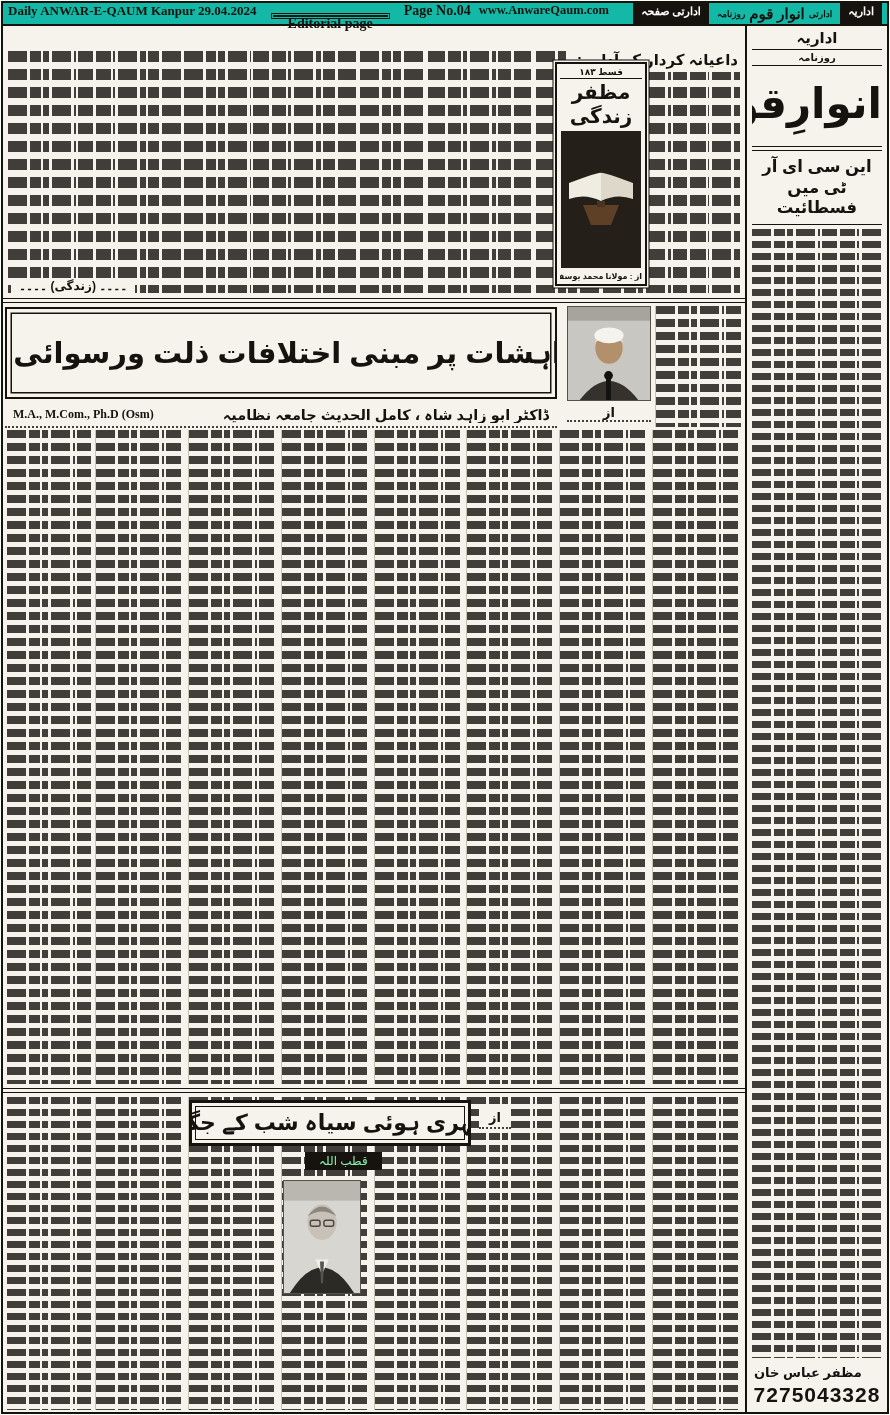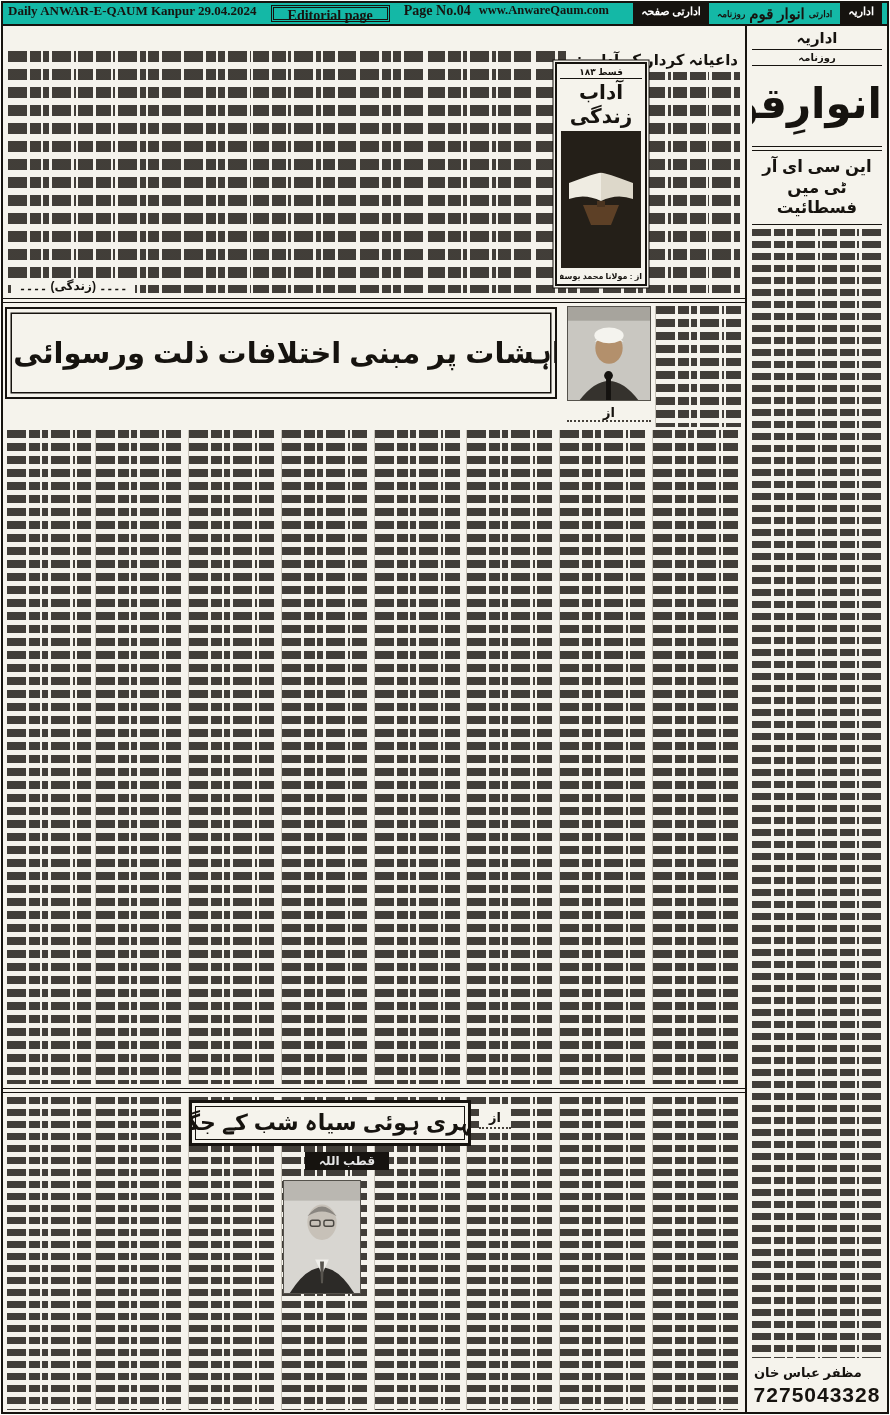--- a/index.html
+++ b/index.html
@@ -28,21 +28,21 @@
   }
   .txt-sm{--pitch:12px;--bar:7px}
   .txt-md{--pitch:13px;--bar:8px}
   .txt-lg{--pitch:18px;--bar:11px}
 
   
   .topbar{position:absolute;top:0;left:0;right:0;height:23px;display:flex;gap:8px;
     padding:0 5px;border-bottom:2px solid var(--ink);background:#14b8a6;white-space:nowrap}
   .daily{font-weight:bold;font-size:13px}
   .edbox{border:1px solid var(--ink);outline:1px solid var(--ink);outline-offset:1px;
-    padding:0 14px;font-weight:bold;font-size:14px;margin:4px 8px;line-height:16px}
+    padding:0 14px;font-weight:bold;font-size:14px;margin:12px 8px;line-height:16px}
   .pageno{font-weight:bold;font-size:14px}
   .website{font-weight:bold;font-size:12.5px;flex:1}
   .badge{background:var(--ink);color:#fff;font-weight:bold;font-size:11px;padding:2px 8px}
   .mast-inline{display:flex;align-items:center;gap:4px;font-weight:bold;overflow:hidden;direction:rtl}
   .mast-inline .small{font-size:9px;font-weight:bold}
   .mast-inline .big{font-size:15px;font-weight:900}
 
   
   .sep{position:absolute;left:0;width:742px;height:5px;border-top:1.5px solid var(--ink);border-bottom:1.5px solid var(--ink)}
   .sep1{top:295px}.sep2{top:1085px}
@@ -96,22 +96,22 @@
   .bottom-art{position:absolute;top:1091px;left:0;width:742px;bottom:0}
   .bottom-cols{position:absolute;inset:3px 2px 2px 2px}
   .bottom-cols .col{height:100%}
   .bh-box{position:absolute;left:186px;top:6px;width:282px;height:46px;
     border:3px solid var(--ink);
     box-shadow:inset 0 0 0 3px var(--paper),inset 0 0 0 4px var(--ink);
     background:var(--paper);display:flex;align-items:center;justify-content:center;overflow:hidden}
   .bh-box h2{font-size:22px;font-weight:900;white-space:nowrap;direction:rtl;padding:0 8px}
   .az-bottom{position:absolute;left:476px;top:14px;background:var(--paper);
     font-weight:900;font-size:13px;padding:2px 10px;border-bottom:2px dotted #45403a;direction:rtl}
-  .qutb{position:absolute;left:302px;top:58px;background:var(--ink);color:#e5e5e5;
-    font-weight:bold;font-size:12px;padding:2px 14px;direction:rtl}
+  .qutb{position:absolute;left:302px;top:58px;background:var(--ink);color:#86efac;
+    font-weight:normal;font-size:12px;padding:2px 14px;direction:rtl}
   .photo-portrait{position:absolute;left:280px;top:86px;width:78px;height:114px}
 
   
   .ed-col{position:absolute;top:23px;right:0;width:142px;bottom:0;border-left:2px solid var(--ink);
     display:flex;flex-direction:column;padding:3px 5px;gap:2px;background:var(--paper)}
   .kicker{font-weight:900;font-size:15px;text-align:center;letter-spacing:7px;direction:rtl;white-space:nowrap;overflow:hidden}
   .subkicker{font-weight:bold;font-size:10px;text-align:center;letter-spacing:5px;direction:rtl;white-space:nowrap;overflow:hidden}
   .edrule{border-top:1.5px solid var(--ink)}
   .edrule-dbl{height:5px;border-top:1.5px solid var(--ink);border-bottom:1.5px solid var(--ink)}
   .masthead{font-weight:900;font-size:42px;text-align:center;line-height:72px;height:76px;
@@ -140,21 +140,21 @@
       </span>
       <span class="badge urdu">اداریہ</span>
     </header>
 
     <section class="dawat">
       <div class="dawat-body txt txt-lg"></div>
       <span class="dawat-lead">داعیانہ کردار کے آداب :</span>
 
       <div class="adab-box">
         <div class="adab-ep">قسط ۱۸۳</div>
-        <div class="adab-w">آداب</div>
+        <div class="adab-w">مظفر</div>
         <div class="adab-w">زندگی</div>
         <div class="adab-img">
           <svg viewBox="0 0 80 104" preserveAspectRatio="none">
             <rect width="80" height="104" fill="#241f18"></rect>
             <path d="M8 52 Q40 40 40 42 L40 70 Q24 62 8 68 Z" fill="#efece2"></path>
             <path d="M72 52 Q40 40 40 42 L40 70 Q56 62 72 68 Z" fill="#ddd8ca"></path>
             <path d="M22 74 L58 74 L50 94 L30 94 Z" fill="#5d4026"></path>
             <rect x="36" y="70" width="8" height="6" fill="#4a3420"></rect>
           </svg>
         </div>
@@ -180,20 +180,24 @@
           <ellipse cx="42" cy="42" rx="14" ry="16" fill="#b3906c"></ellipse>
           <path d="M27 36 Q42 18 57 36 Q42 28 27 36 Z" fill="#f4f3ee"></path>
           <ellipse cx="42" cy="29" rx="15" ry="8" fill="#f4f3ee"></ellipse>
           <path d="M30 48 Q42 64 54 48 Q54 58 42 60 Q30 58 30 48 Z" fill="#9b9astop" opacity="0"></path>
           <path d="M12 95 Q42 56 72 95 Z" fill="#35322d"></path>
           <rect x="39" y="72" width="5" height="23" fill="#14120f"></rect>
           <circle cx="41.5" cy="70" r="4.5" fill="#14120f"></circle>
         </svg>
       </div>
 
+      <div class="author-strip">
+        <span class="degrees serif">M.A., M.Com., Ph.D (Osm)</span>
+        <span class="author">ڈاکٹر ابو زاہد شاہ ، کامل الحدیث جامعہ نظامیہ</span>
+      </div>
       <span class="az-main">از</span>
 
       <div class="cols main-cols">
         <div class="col txt txt-md"></div>
         <div class="col txt txt-md"></div>
         <div class="col txt txt-md"></div>
         <div class="col txt txt-md"></div>
         <div class="col txt txt-md"></div>
         <div class="col txt txt-md"></div>
         <div class="col txt txt-md"></div>

